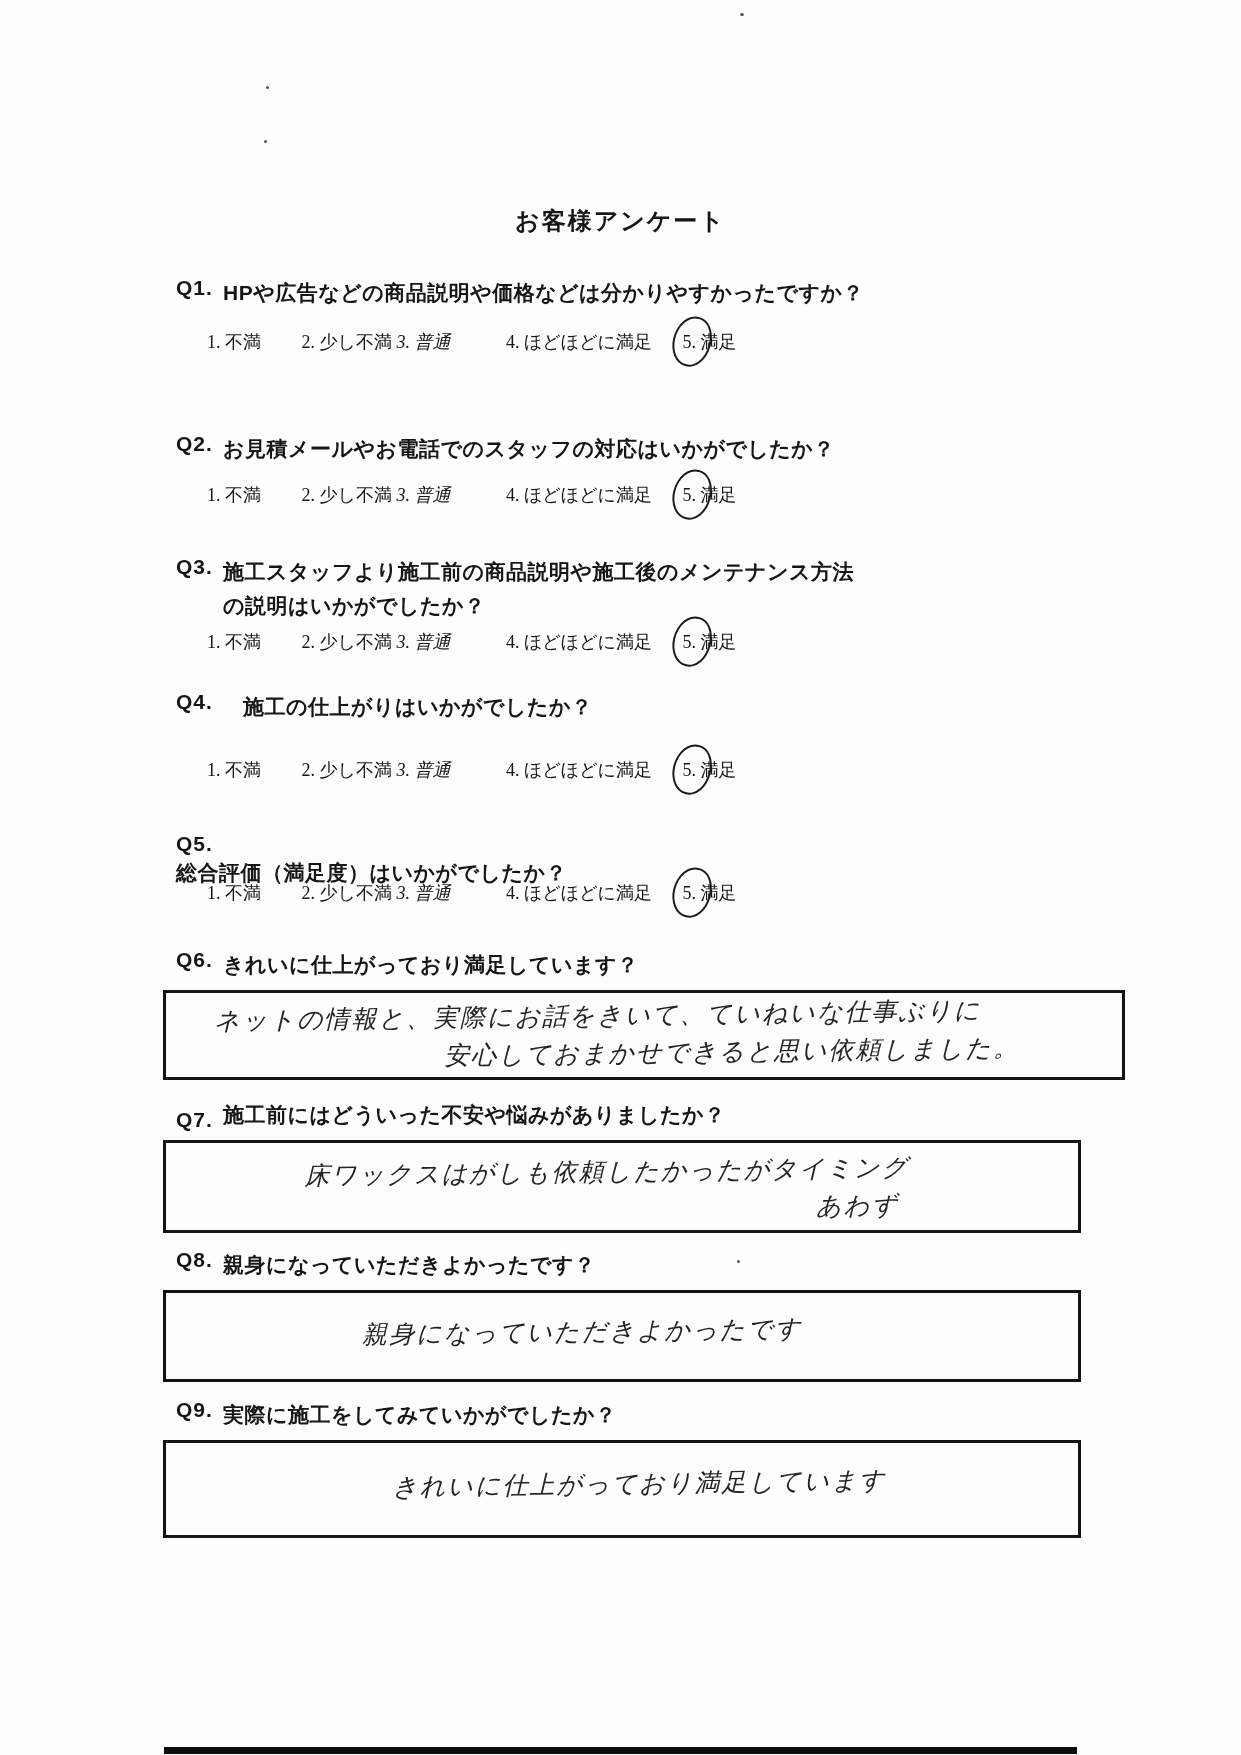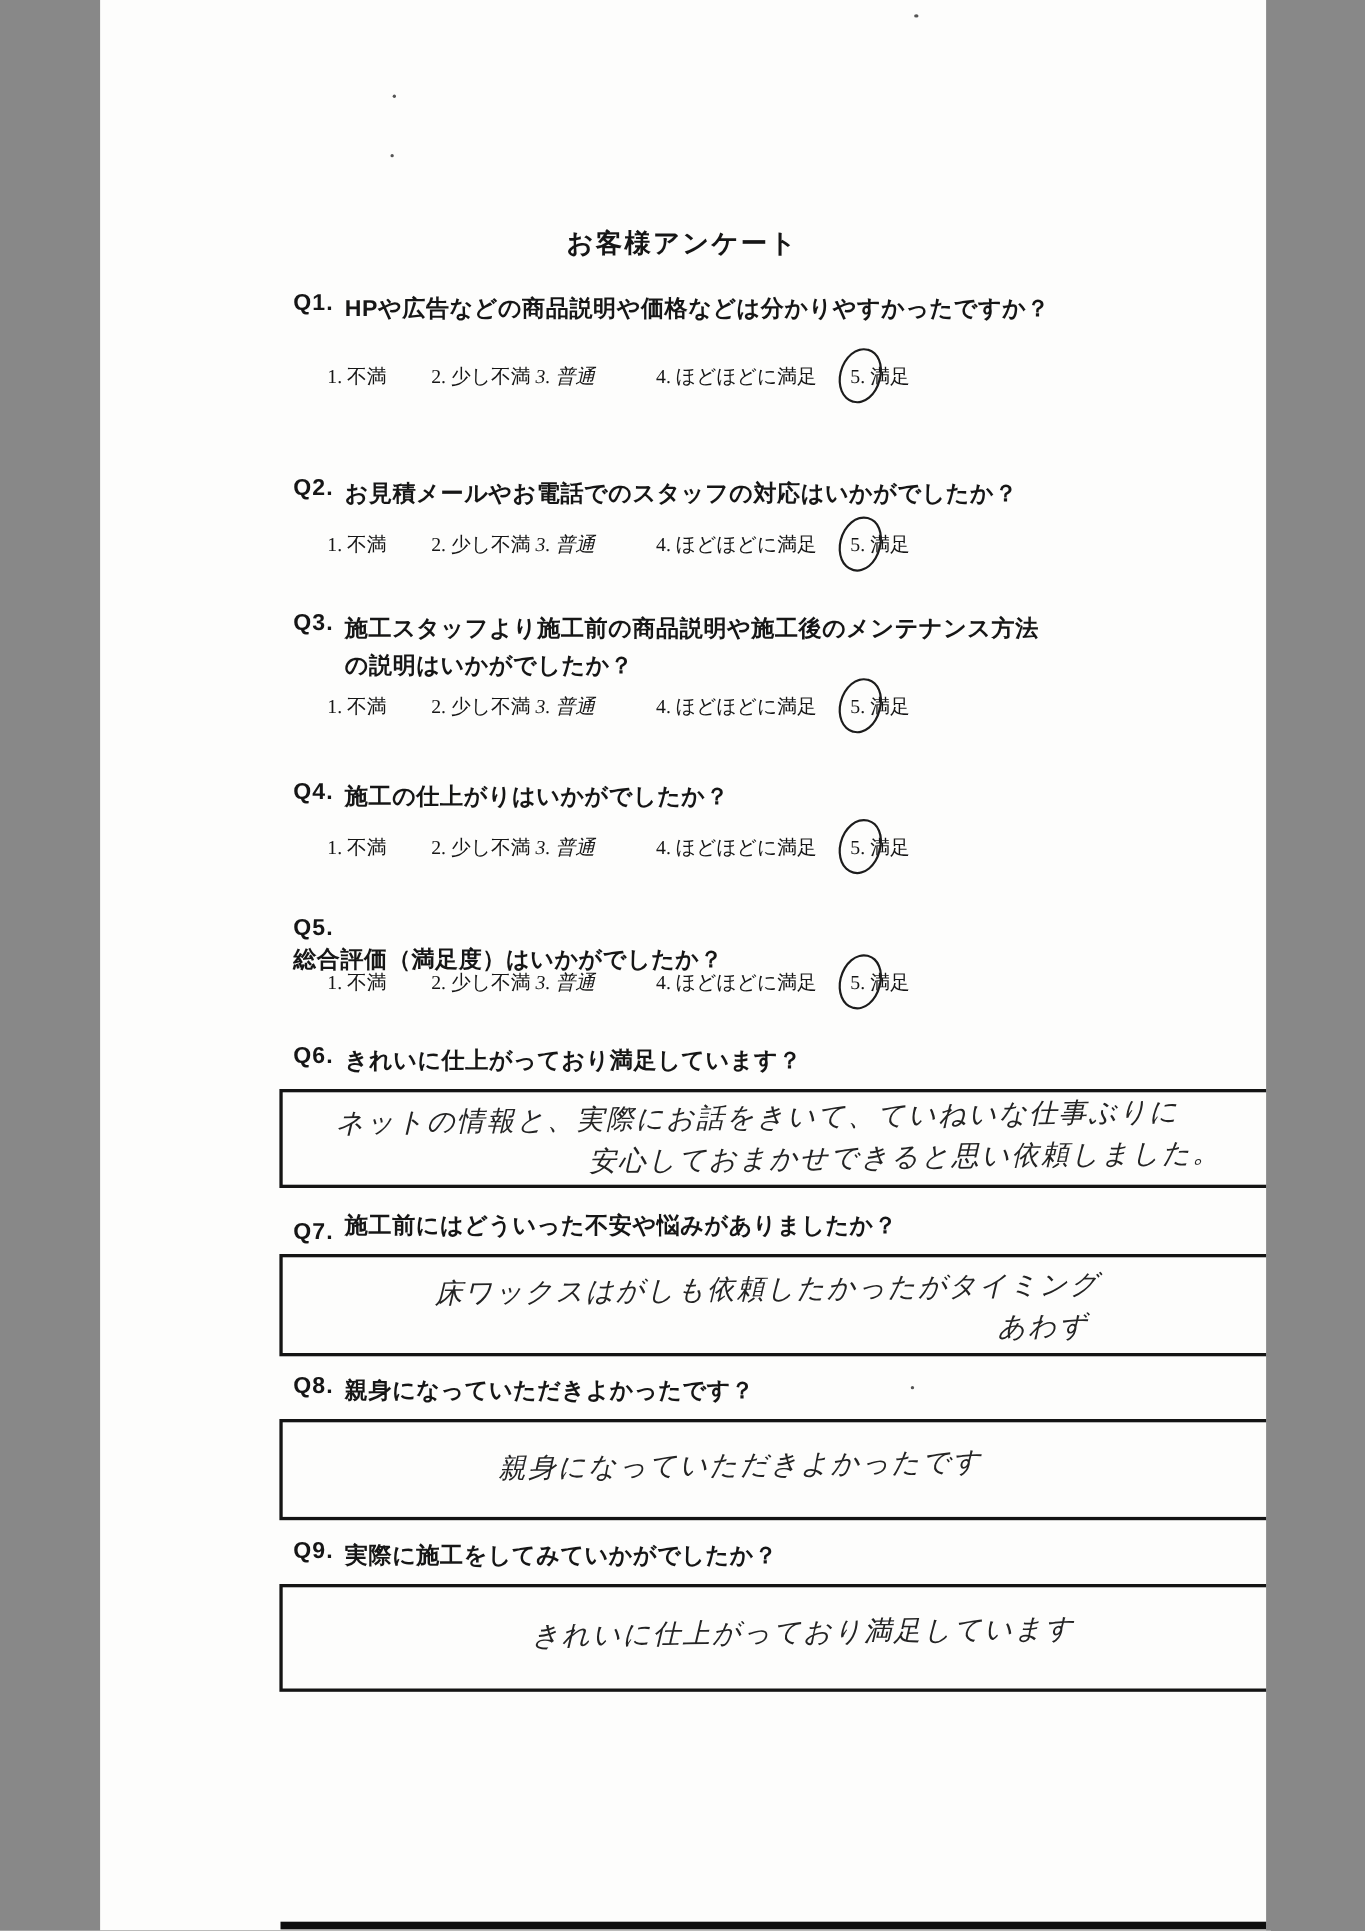--- a/index.html
+++ b/index.html
@@ -1,18 +1,18 @@
 <!DOCTYPE html>
 <html><head>
 <meta charset="utf-8">
 <style>
   html,body { margin:0; padding:0; background:#888; }
   .page {
     position:relative;
-    width:1060px; height:1755px;
+    width:1241px; height:1755px;
     margin:0 auto;
     background:#fdfdfc;
     font-family:"Liberation Sans", sans-serif;
     color:#161616;
     overflow:hidden;
   }
   .doc-title {
     position:absolute; top:205px; left:0; width:100%;
     text-align:center;
     font-size:24px; font-weight:bold; letter-spacing:2px;
@@ -66,21 +66,21 @@
     background:#0e0e0e;
   }
 </style>
 </head>
 <body>
 
 <div class="page">
 
   <div class="doc-title">お客様アンケート</div>
 
-  <div class="q" style="top:264px;">
+  <div class="q" style="top:276px;">
     <span class="q-num">Q1.</span>
     <span class="q-text">HPや広告などの商品説明や価格などは分かりやすかったですか？</span>
   </div>
   <div class="opts" style="top:330px;">
     <span class="opt g1">1. 不満</span>
     <span class="opt g2">2. 少し不満</span>
     <span class="opt g3">3. 普通</span>
     <span class="opt g4">4. ほどほどに満足</span>
     <span class="opt5-wrap">
       <i class="sel-circle"></i>
@@ -111,21 +111,21 @@
     <span class="opt g1">1. 不満</span>
     <span class="opt g2">2. 少し不満</span>
     <span class="opt g3">3. 普通</span>
     <span class="opt g4">4. ほどほどに満足</span>
     <span class="opt5-wrap">
       <i class="sel-circle"></i>
       <span>5. 満足</span>
     </span>
   </div>
 
-  <div class="q" style="top:708px;">
+  <div class="q" style="top:690px;gap:20px;">
     <span class="q-num">Q4.</span>
     <span class="q-text">施工の仕上がりはいかがでしたか？</span>
   </div>
   <div class="opts" style="top:758px;">
     <span class="opt g1">1. 不満</span>
     <span class="opt g2">2. 少し不満</span>
     <span class="opt g3">3. 普通</span>
     <span class="opt g4">4. ほどほどに満足</span>
     <span class="opt5-wrap">
       <i class="sel-circle"></i>

